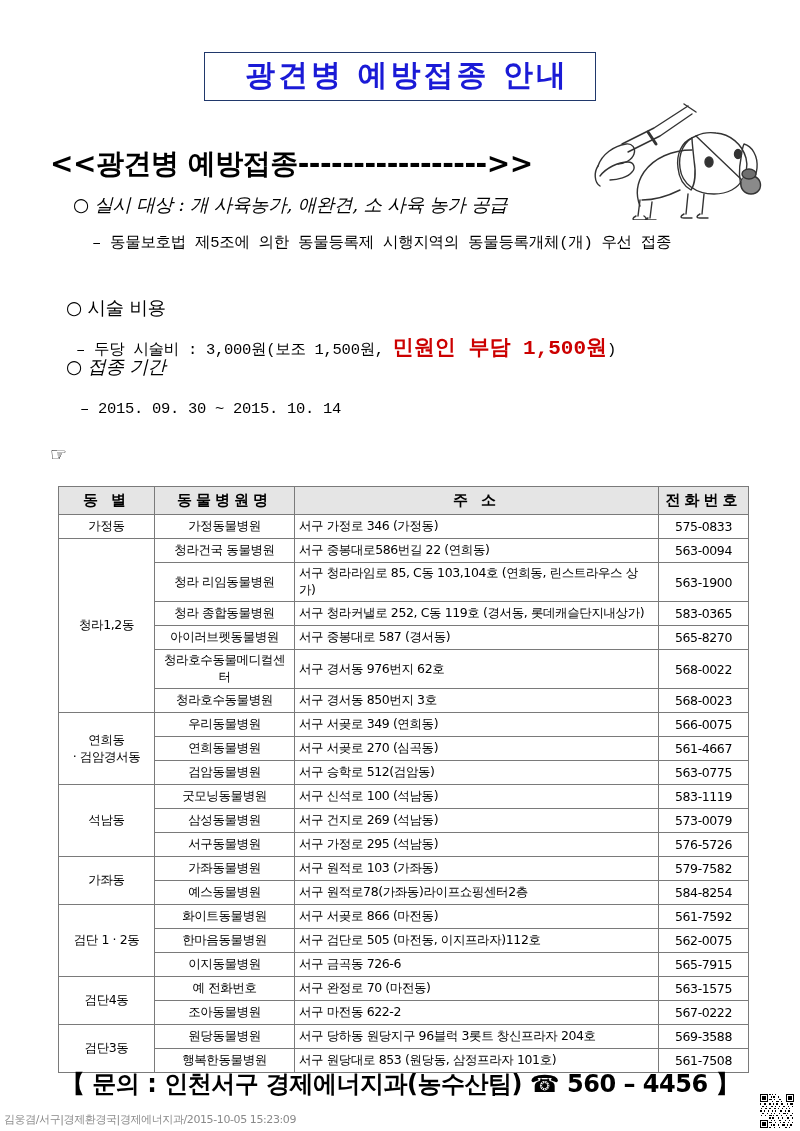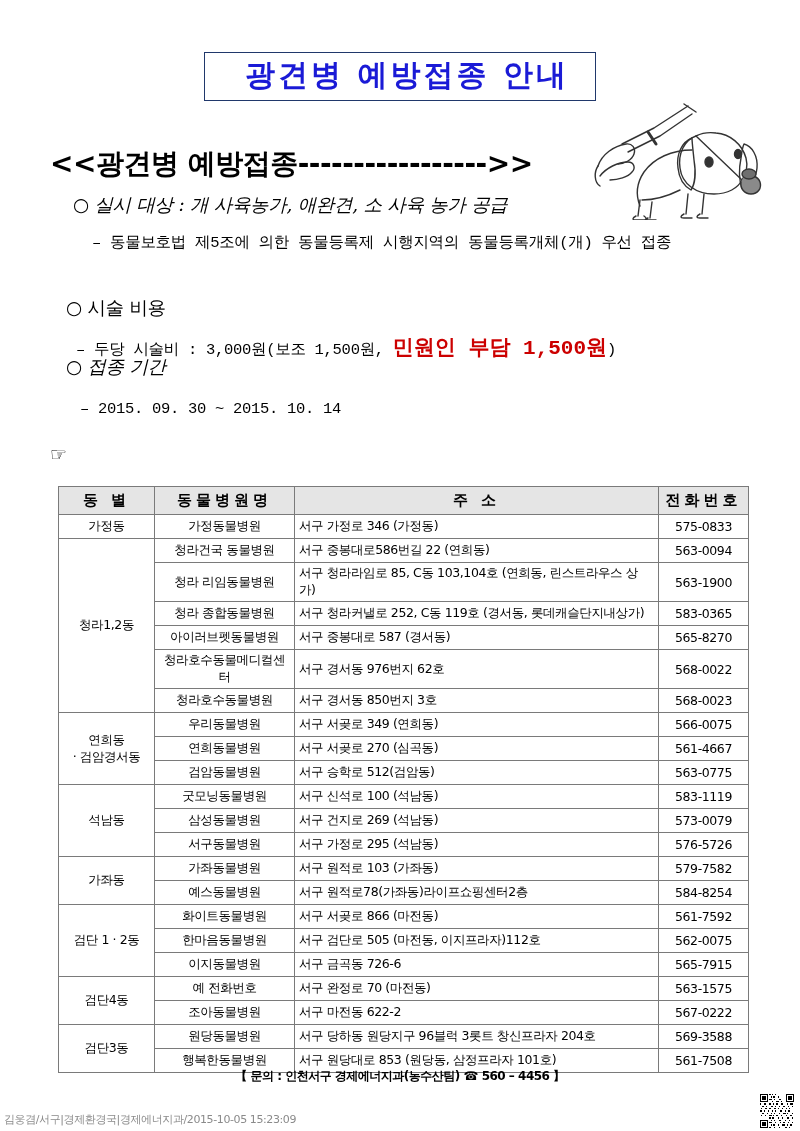--- a/index.html
+++ b/index.html
@@ -142,21 +142,21 @@
   col.w-name { width: 140px; }
   col.w-addr { width: 364px; }
   col.w-tel  { width: 90px; }
 
   
   .footer-contact {
     position: absolute;
     left: 0; top: 1068px;
     width: 800px;
     text-align: center;
-    font-size: 12px;
+    font-size: 24px;
     font-weight: bold;
     letter-spacing: -0.5px;
     white-space: nowrap;
   }
 
   
   .meta {
     position: absolute;
     left: 4px; top: 1112px;
     font-size: 11px;

